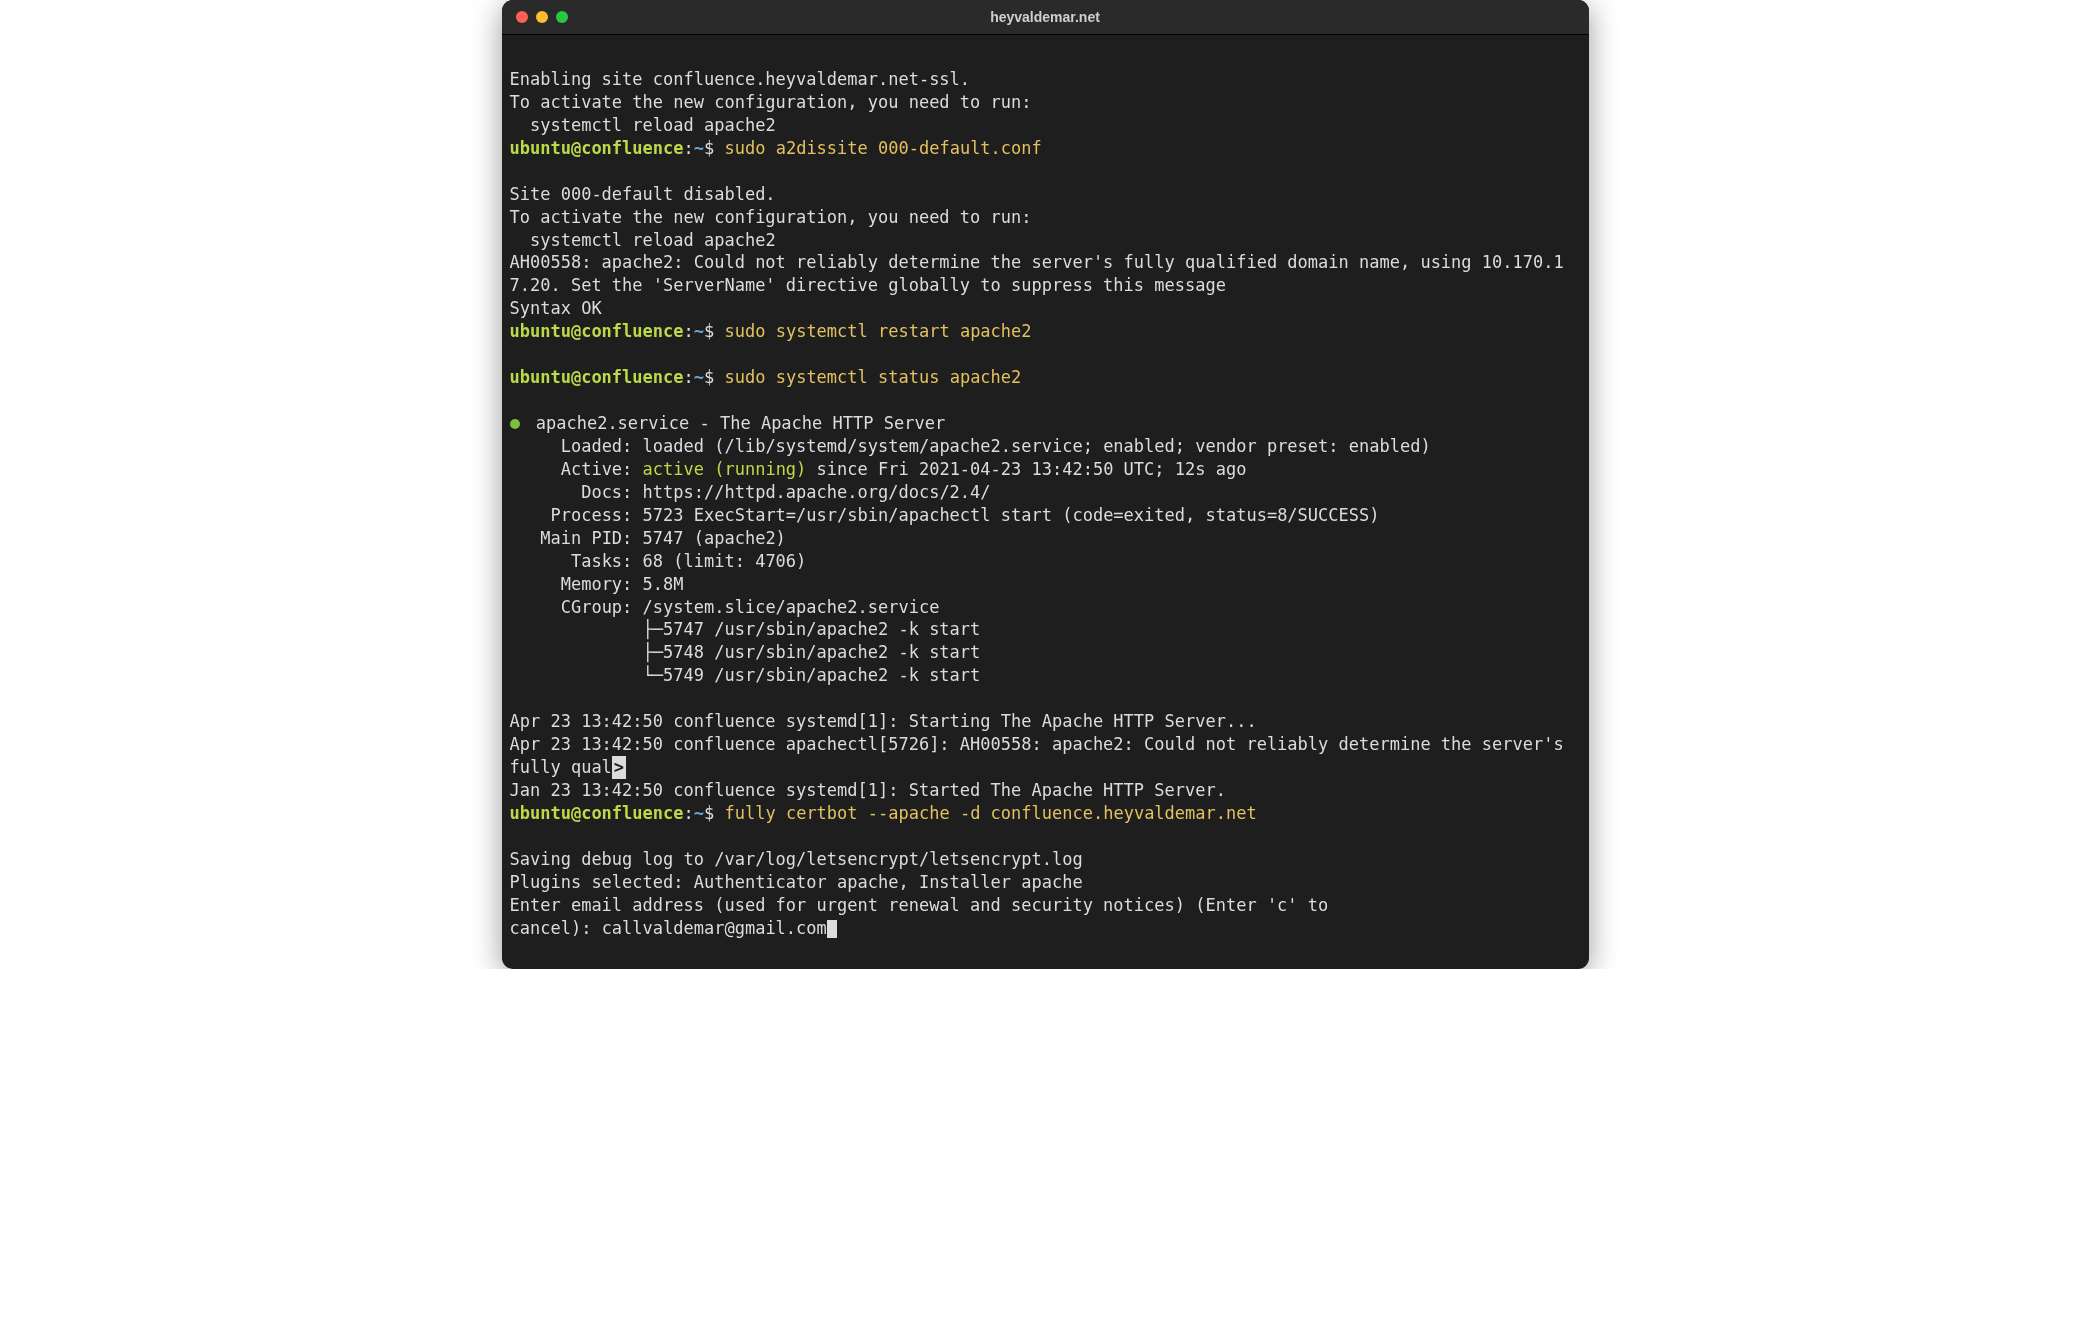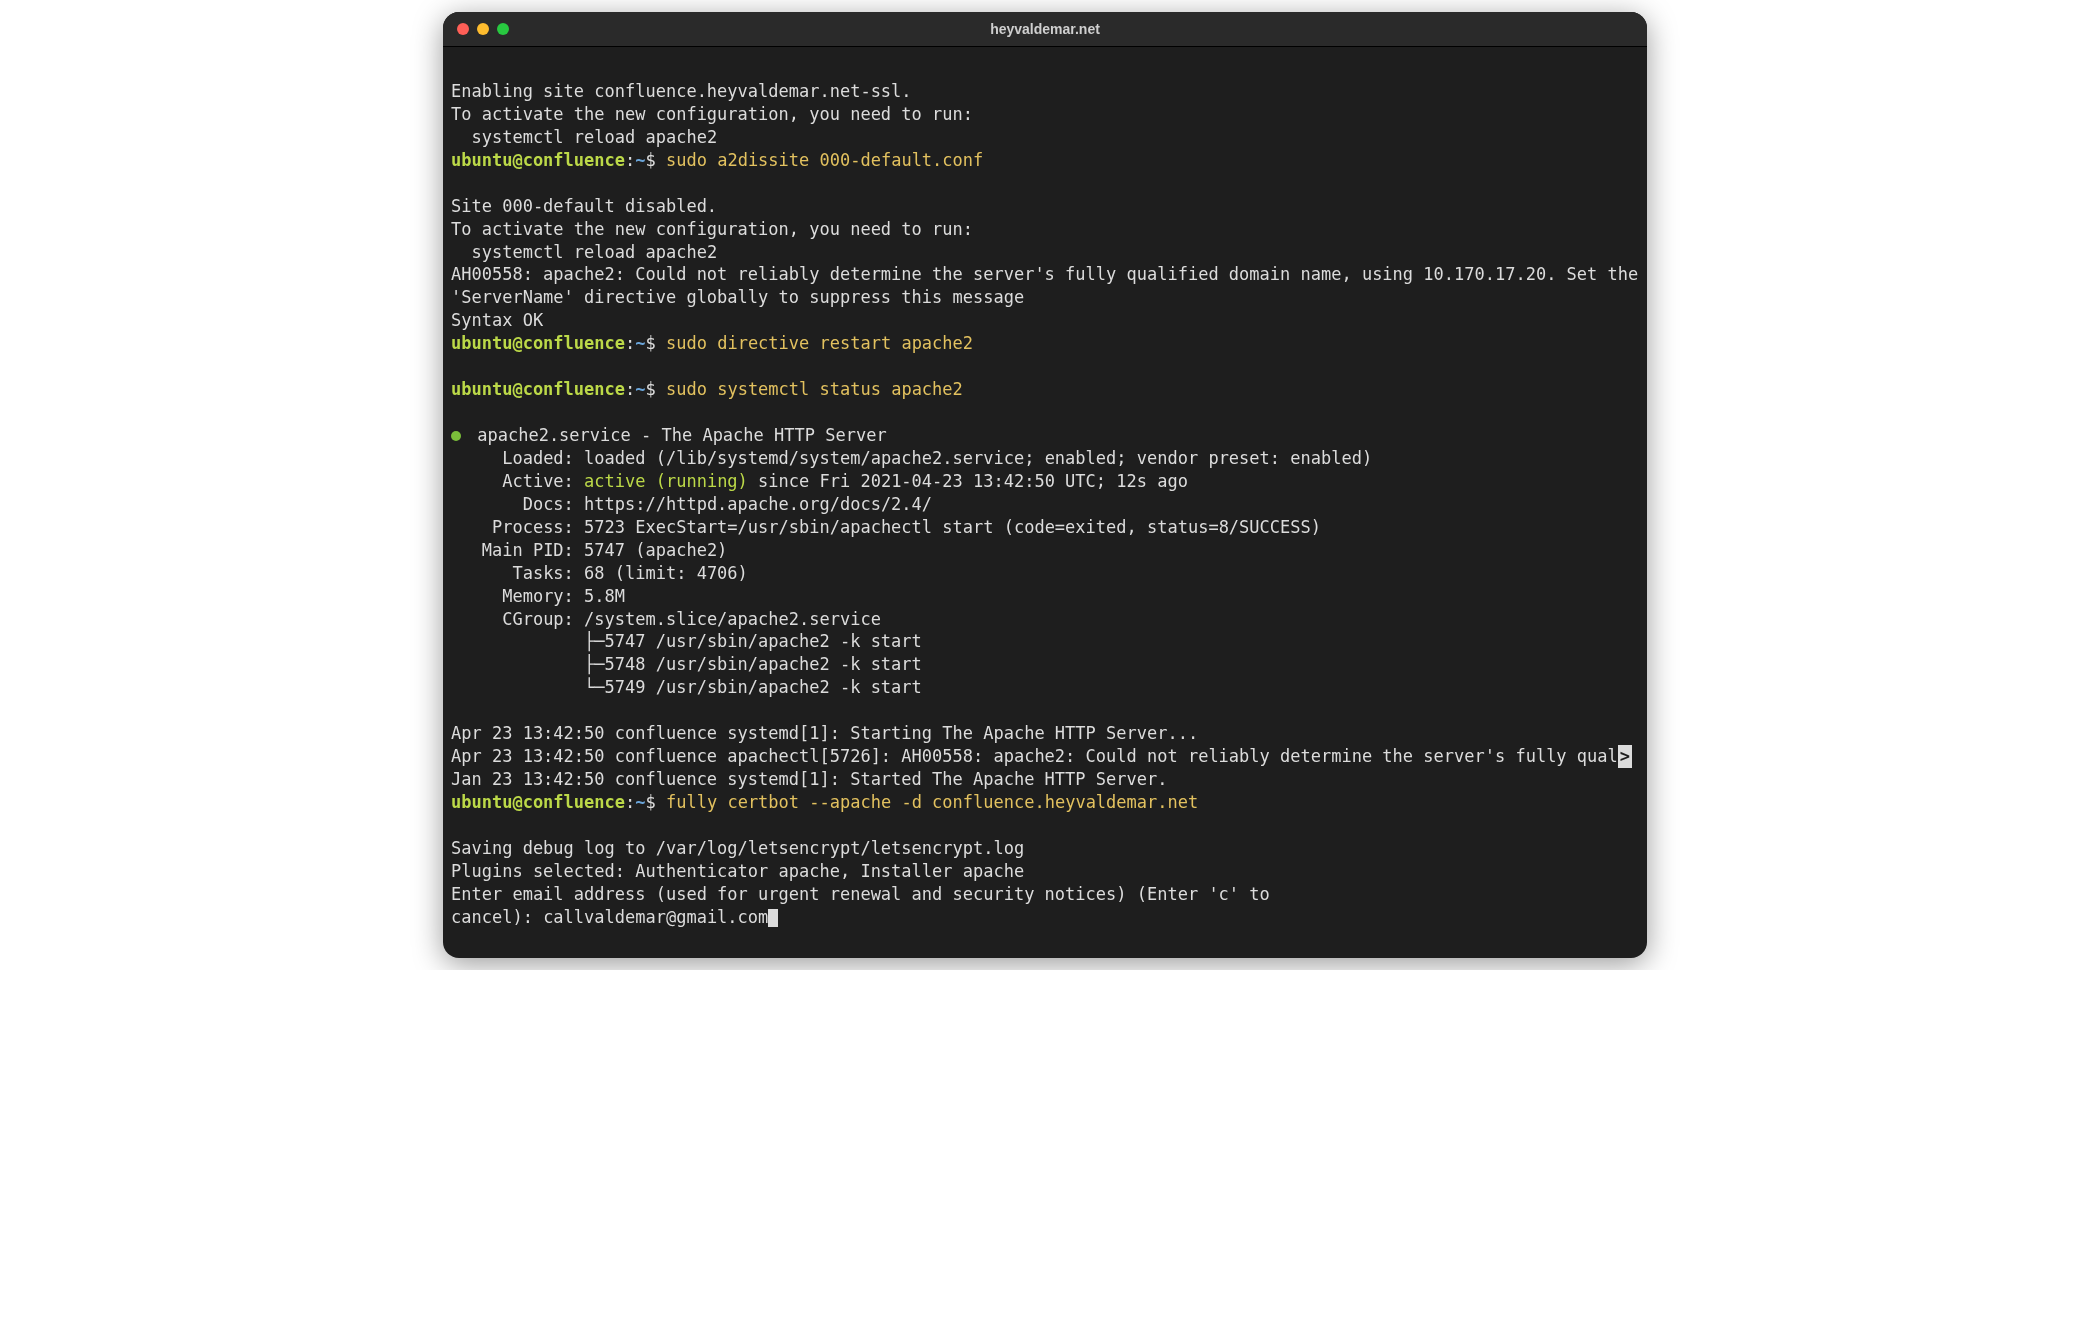--- a/index.html
+++ b/index.html
@@ -1,24 +1,24 @@
 <!DOCTYPE html>
 <html><head>
 <meta charset="utf-8">
 <style>
   html, body {
     margin: 0;
     padding: 0;
     background: #ffffff;
   }
   .window {
-    width: 1204px;
-    margin: 12px auto;
+    width: 1087px;
+    margin: 0 auto;
     background: #1e1e1e;
-    border-radius: 16px;
+    border-radius: 11px;
     overflow: hidden;
     font-family: "Menlo", "Consolas", "DejaVu Sans Mono", monospace;
     font-size: 17px;
     line-height: 1.35;
     color: #dcdcdc;
     box-shadow: 0 6px 30px rgba(0,0,0,.4);
   }
   .titlebar {
     position: relative;
     height: 34px;
@@ -101,21 +101,21 @@
   <div class="term">
 <span class="out">Enabling site confluence.heyvaldemar.net-ssl.</span>
 <span class="out">To activate the new configuration, you need to run:</span>
 <span class="out">  systemctl reload apache2</span>
 <span class="prompt-line"><span class="prompt-user">ubuntu@confluence</span><span class="prompt-sym">:</span><span class="prompt-path">~</span><span class="prompt-sym">$</span> <span class="cmd">sudo a2dissite 000-default.conf</span></span>
 <span class="out">Site 000-default disabled.</span>
 <span class="out">To activate the new configuration, you need to run:</span>
 <span class="out">  systemctl reload apache2</span>
 <span class="out">AH00558: apache2: Could not reliably determine the server's fully qualified domain name, using 10.170.17.20. Set the 'ServerName' directive globally to suppress this message</span>
 <span class="out">Syntax OK</span>
-<span class="prompt-line"><span class="prompt-user">ubuntu@confluence</span><span class="prompt-sym">:</span><span class="prompt-path">~</span><span class="prompt-sym">$</span> <span class="cmd">sudo directive restart apache2</span></span>
+<span class="prompt-line"><span class="prompt-user">ubuntu@confluence</span><span class="prompt-sym">:</span><span class="prompt-path">~</span><span class="prompt-sym">$</span> <span class="cmd">sudo systemctl restart apache2</span></span>
 <span class="prompt-line"><span class="prompt-user">ubuntu@confluence</span><span class="prompt-sym">:</span><span class="prompt-path">~</span><span class="prompt-sym">$</span> <span class="cmd">sudo systemctl status apache2</span></span>
 <span class="out"><span class="dot"></span><span> apache2.service - The Apache HTTP Server</span></span>
 <span class="out">     Loaded: loaded (/lib/systemd/system/apache2.service; enabled; vendor preset: enabled)</span>
 <span class="out"><span>     Active: </span><span class="active">active (running)</span><span> since Fri 2021-04-23 13:42:50 UTC; 12s ago</span></span>
 <span class="out">       Docs: https://httpd.apache.org/docs/2.4/</span>
 <span class="out">    Process: 5723 ExecStart=/usr/sbin/apachectl start (code=exited, status=8/SUCCESS)</span>
 <span class="out">   Main PID: 5747 (apache2)</span>
 <span class="out">      Tasks: 68 (limit: 4706)</span>
 <span class="out">     Memory: 5.8M</span>
 <span class="out">     CGroup: /system.slice/apache2.service</span>

